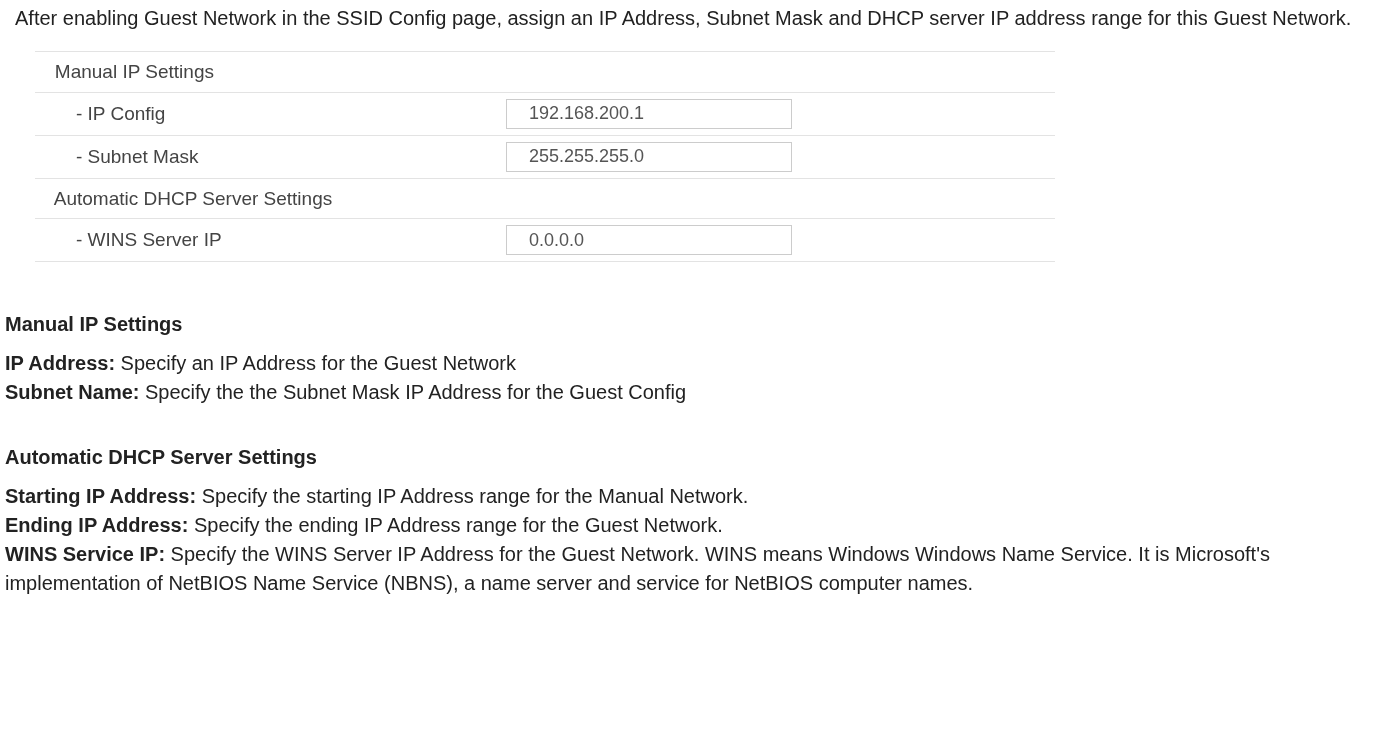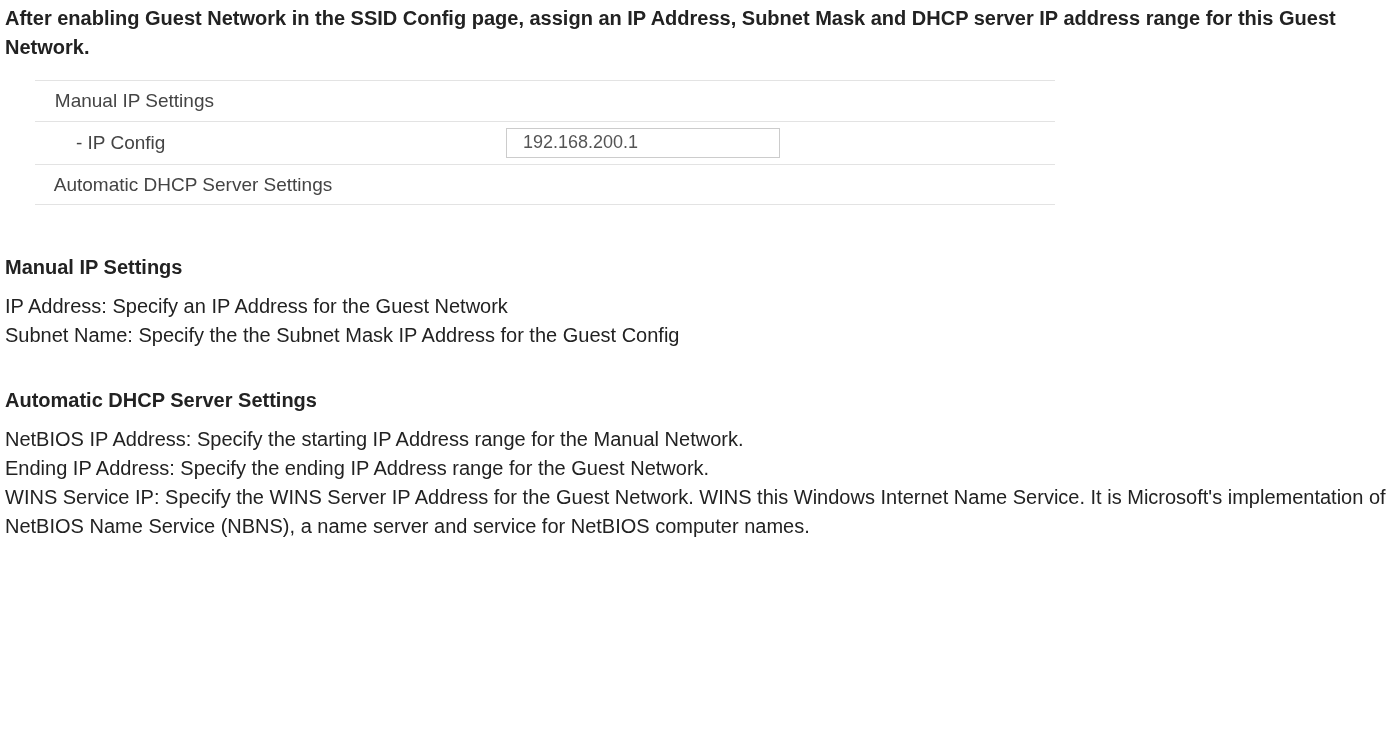--- a/index.html
+++ b/index.html
@@ -5,22 +5,21 @@
     body {
       font-family: Arial, Helvetica, sans-serif;
       font-size: 20px;
       color: #222;
       margin: 0;
       padding: 0 5px;
       width: 1386px;
       line-height: 1.45;
     }
     .intro {
-      margin: 4px 0 18px 0;
-      font-weight: bold;
+      margin: 4px 0 18px 10px;
     }
     
     .settings {
       width: 1020px;
       margin: 0 0 12px 30px;
       border-collapse: collapse;
       font-family: Arial, sans-serif;
       font-size: 19px;
       color: #444;
     }
@@ -42,34 +41,34 @@
     }
     .settings td.spacer {
       width: auto;
     }
     .settings input[type="text"] {
       width: 240px;
       height: 24px;
       font-family: Arial, sans-serif;
       font-size: 18px;
       color: #555;
-      padding: 2px 16px;
+      padding: 2px 22px;
       border: 1px solid #ccc;
       background: #fff;
     }
     .section-title {
       font-weight: bold;
       margin: 22px 0 10px 0;
     }
     .def-line {
       margin: 0;
       line-height: 1.45;
     }
     .label-strong {
-      font-weight: normal;
+      font-weight: bold;
     }
     .gap {
       height: 14px;
     }
   </style>
 </head>
 <body>
 
 <p class="intro">After enabling Guest Network in the SSID Config page, assign an IP Address, Subnet Mask and DHCP server IP address range for this Guest Network.</p>
 
@@ -79,41 +78,51 @@
     <td class="label">   Manual IP Settings</td>
     <td class="input-cell"></td>
     <td class="spacer"></td>
   </tr>
   <tr>
     <td class="label">       - IP Config</td>
     <td class="input-cell"><input type="text" value="192.168.200.1" style=""></td>
     <td class="spacer"></td>
   </tr>
   <tr>
+    <td class="label">       - Subnet Mask</td>
+    <td class="input-cell"><input type="text" value="255.255.255.0" style=""></td>
+    <td class="spacer"></td>
+  </tr>
+  <tr>
     <td class="label">   Automatic DHCP Server Settings</td>
     <td class="input-cell"></td>
+    <td class="spacer"></td>
+  </tr>
+  <tr>
+    <td class="label">       - WINS Server IP</td>
+    <td class="input-cell"><input type="text" value="0.0.0.0" style=""></td>
     <td class="spacer"></td>
   </tr>
 </tbody>
   </table>
 
 <div class="gap"></div>
 
 <p class="section-title">Manual IP Settings</p>
 <p class="def-line">
   <span class="label-strong">IP Address:</span><span> Specify an IP Address for the Guest Network</span>
 </p>
 <p class="def-line">
   <span class="label-strong">Subnet Name:</span><span> Specify the the Subnet Mask IP Address for the Guest Config</span>
 </p>
 
 <div class="gap"></div>
 
 <p class="section-title">Automatic DHCP Server Settings</p>
 <p class="def-line">
-  <span class="label-strong">NetBIOS IP Address:</span><span> Specify the starting IP Address range for the Manual Network.</span>
+  <span class="label-strong">Starting IP Address:</span><span> Specify the starting IP Address range for the Manual Network.</span>
 </p>
 <p class="def-line">
   <span class="label-strong">Ending IP Address:</span><span> Specify the ending IP Address range for the Guest Network.</span>
 </p>
 <p class="def-line">
-  <span class="label-strong">WINS Service IP:</span><span> Specify the WINS Server IP Address for the Guest Network. WINS this Windows Internet Name Service. It is Microsoft's implementation of NetBIOS Name Service (NBNS), a name server and service for NetBIOS computer names.</span>
+  <span class="label-strong">WINS Service IP:</span><span> Specify the WINS Server IP Address for the Guest Network. WINS means Windows Windows Name Service. It is Microsoft's implementation of NetBIOS Name Service (NBNS), a name server and service for NetBIOS computer names.</span>
 </p>
 
 </body></html>

